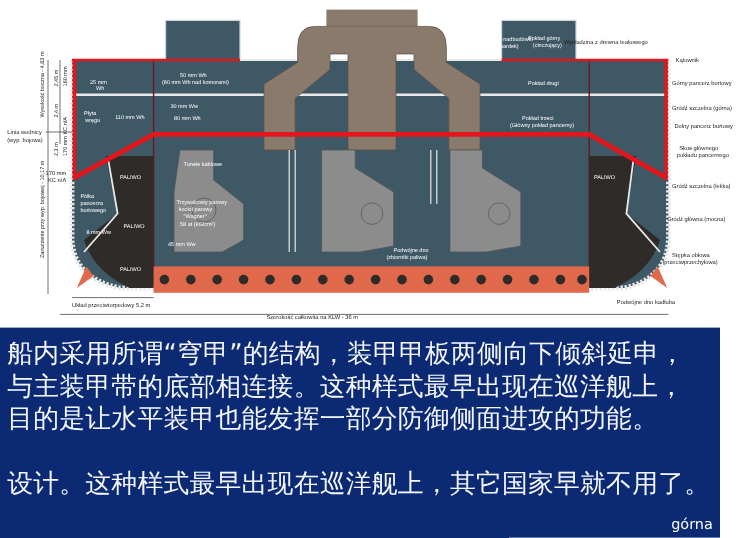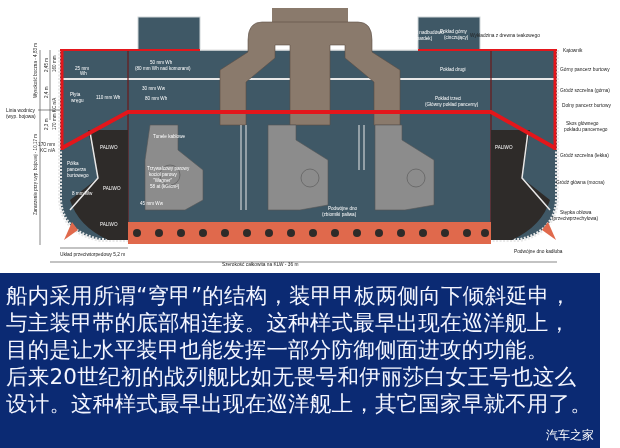--- a/index.html
+++ b/index.html
@@ -172,16 +172,15 @@
     <text class="lbl-v" transform="translate(56,72) rotate(-90)">160 mm</text>
     <text class="lbl-v" transform="translate(56,130) rotate(-90)">170 mm KC n/A</text>
   </g>
 </svg>
 </div>
 
 <div id="caption">
   <div class="line" style="top:10px">船内采用所谓“穹甲”的结构，装甲甲板两侧向下倾斜延申，</div>
   <div class="line" style="top:64px">目的是让水平装甲也能发挥一部分防御侧面进攻的功能。</div>
   <div class="line" style="top:37px">与主装甲带的底部相连接。这种样式最早出现在巡洋舰上，</div>
-  <div class="line" style="top:91px">后来20世纪初的战列舰比如无畏号和伊丽莎白女王号也这么</div>
   <div class="line" style="top:118px">设计。这种样式最早出现在巡洋舰上，其它国家早就不用了。</div>
-  <div id="watermark">汽车之家</div>
+  <div id="watermark">górna</div>
 </div>
 
 </body></html>

